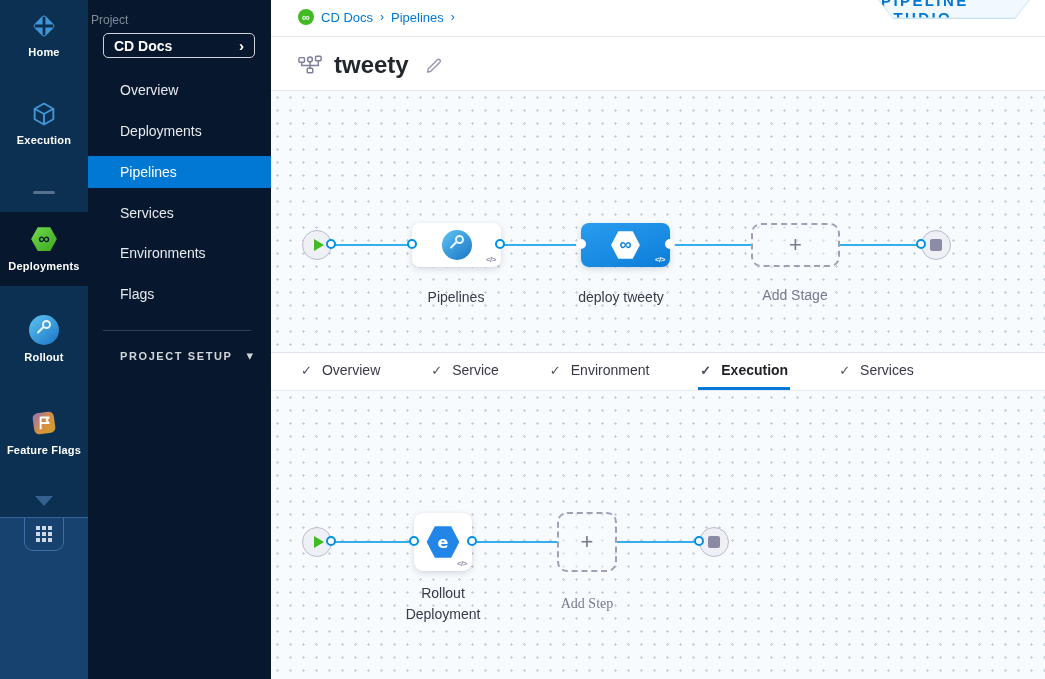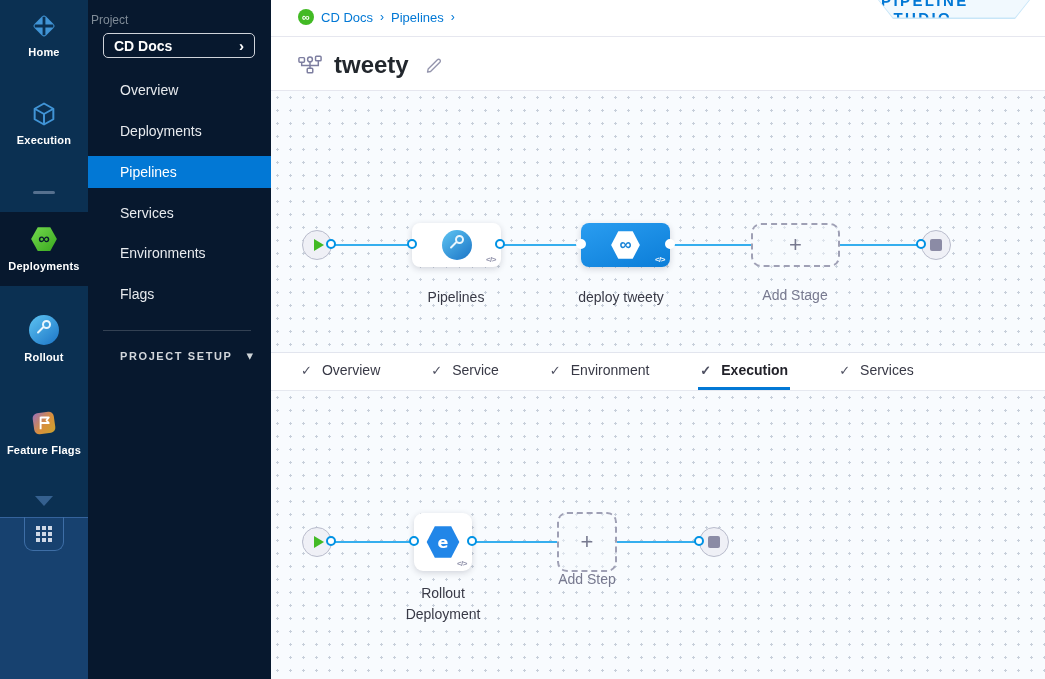--- a/index.html
+++ b/index.html
@@ -323,17 +323,17 @@
       <div class="endpoint" style="left:428px;top:136px;">
         <span class="stop-sq"></span>
       </div>
 
       <span class="port" style="left:55px;top:145px;"></span>
       <span class="port" style="left:138px;top:145px;"></span>
       <span class="port" style="left:196px;top:145px;"></span>
       <span class="port" style="left:423px;top:145px;"></span>
 
       <div class="node-label" style="left:117px;top:192px;width:110px;">Rollout Deployment</div>
-      <div class="node-label dim" style="left:256px;top:178px;width:120px;">Add Step</div>
+      <div class="node-label dim" style="left:256px;top:202px;width:120px;font-family:Liberation Serif, serif;">Add Step</div>
     </div>
 
   </div>
 </div>
 
 </body></html>

